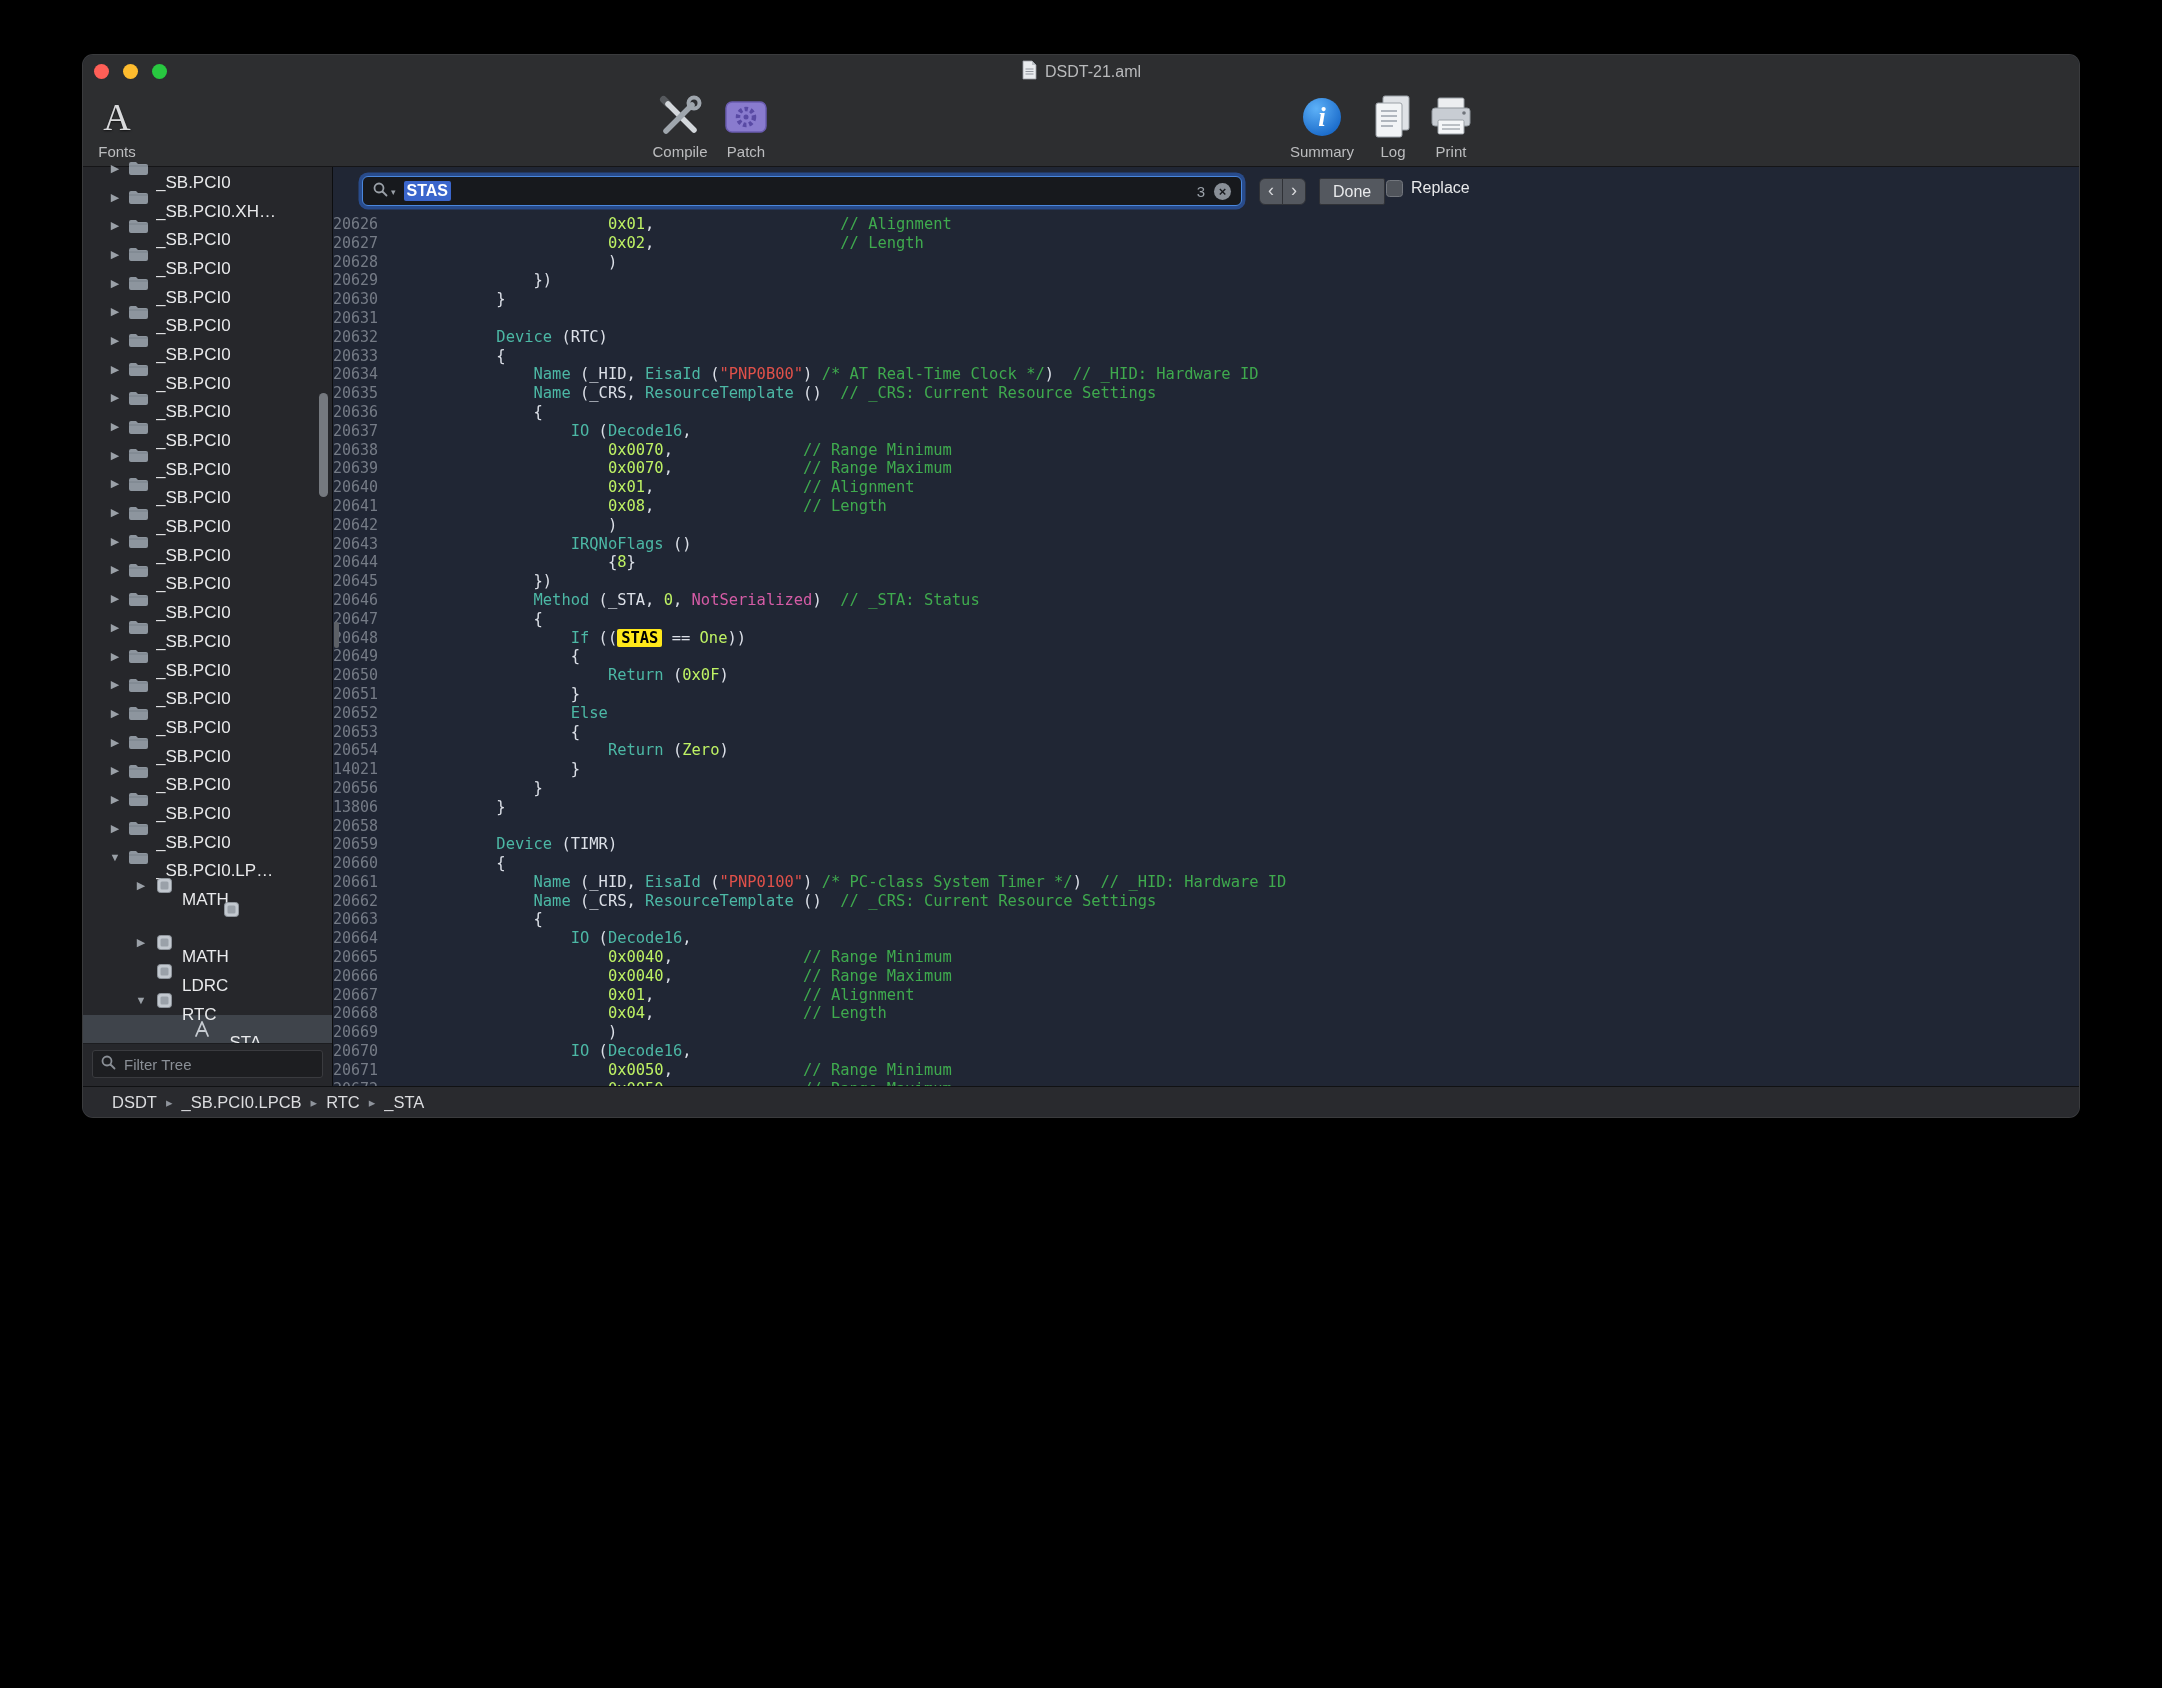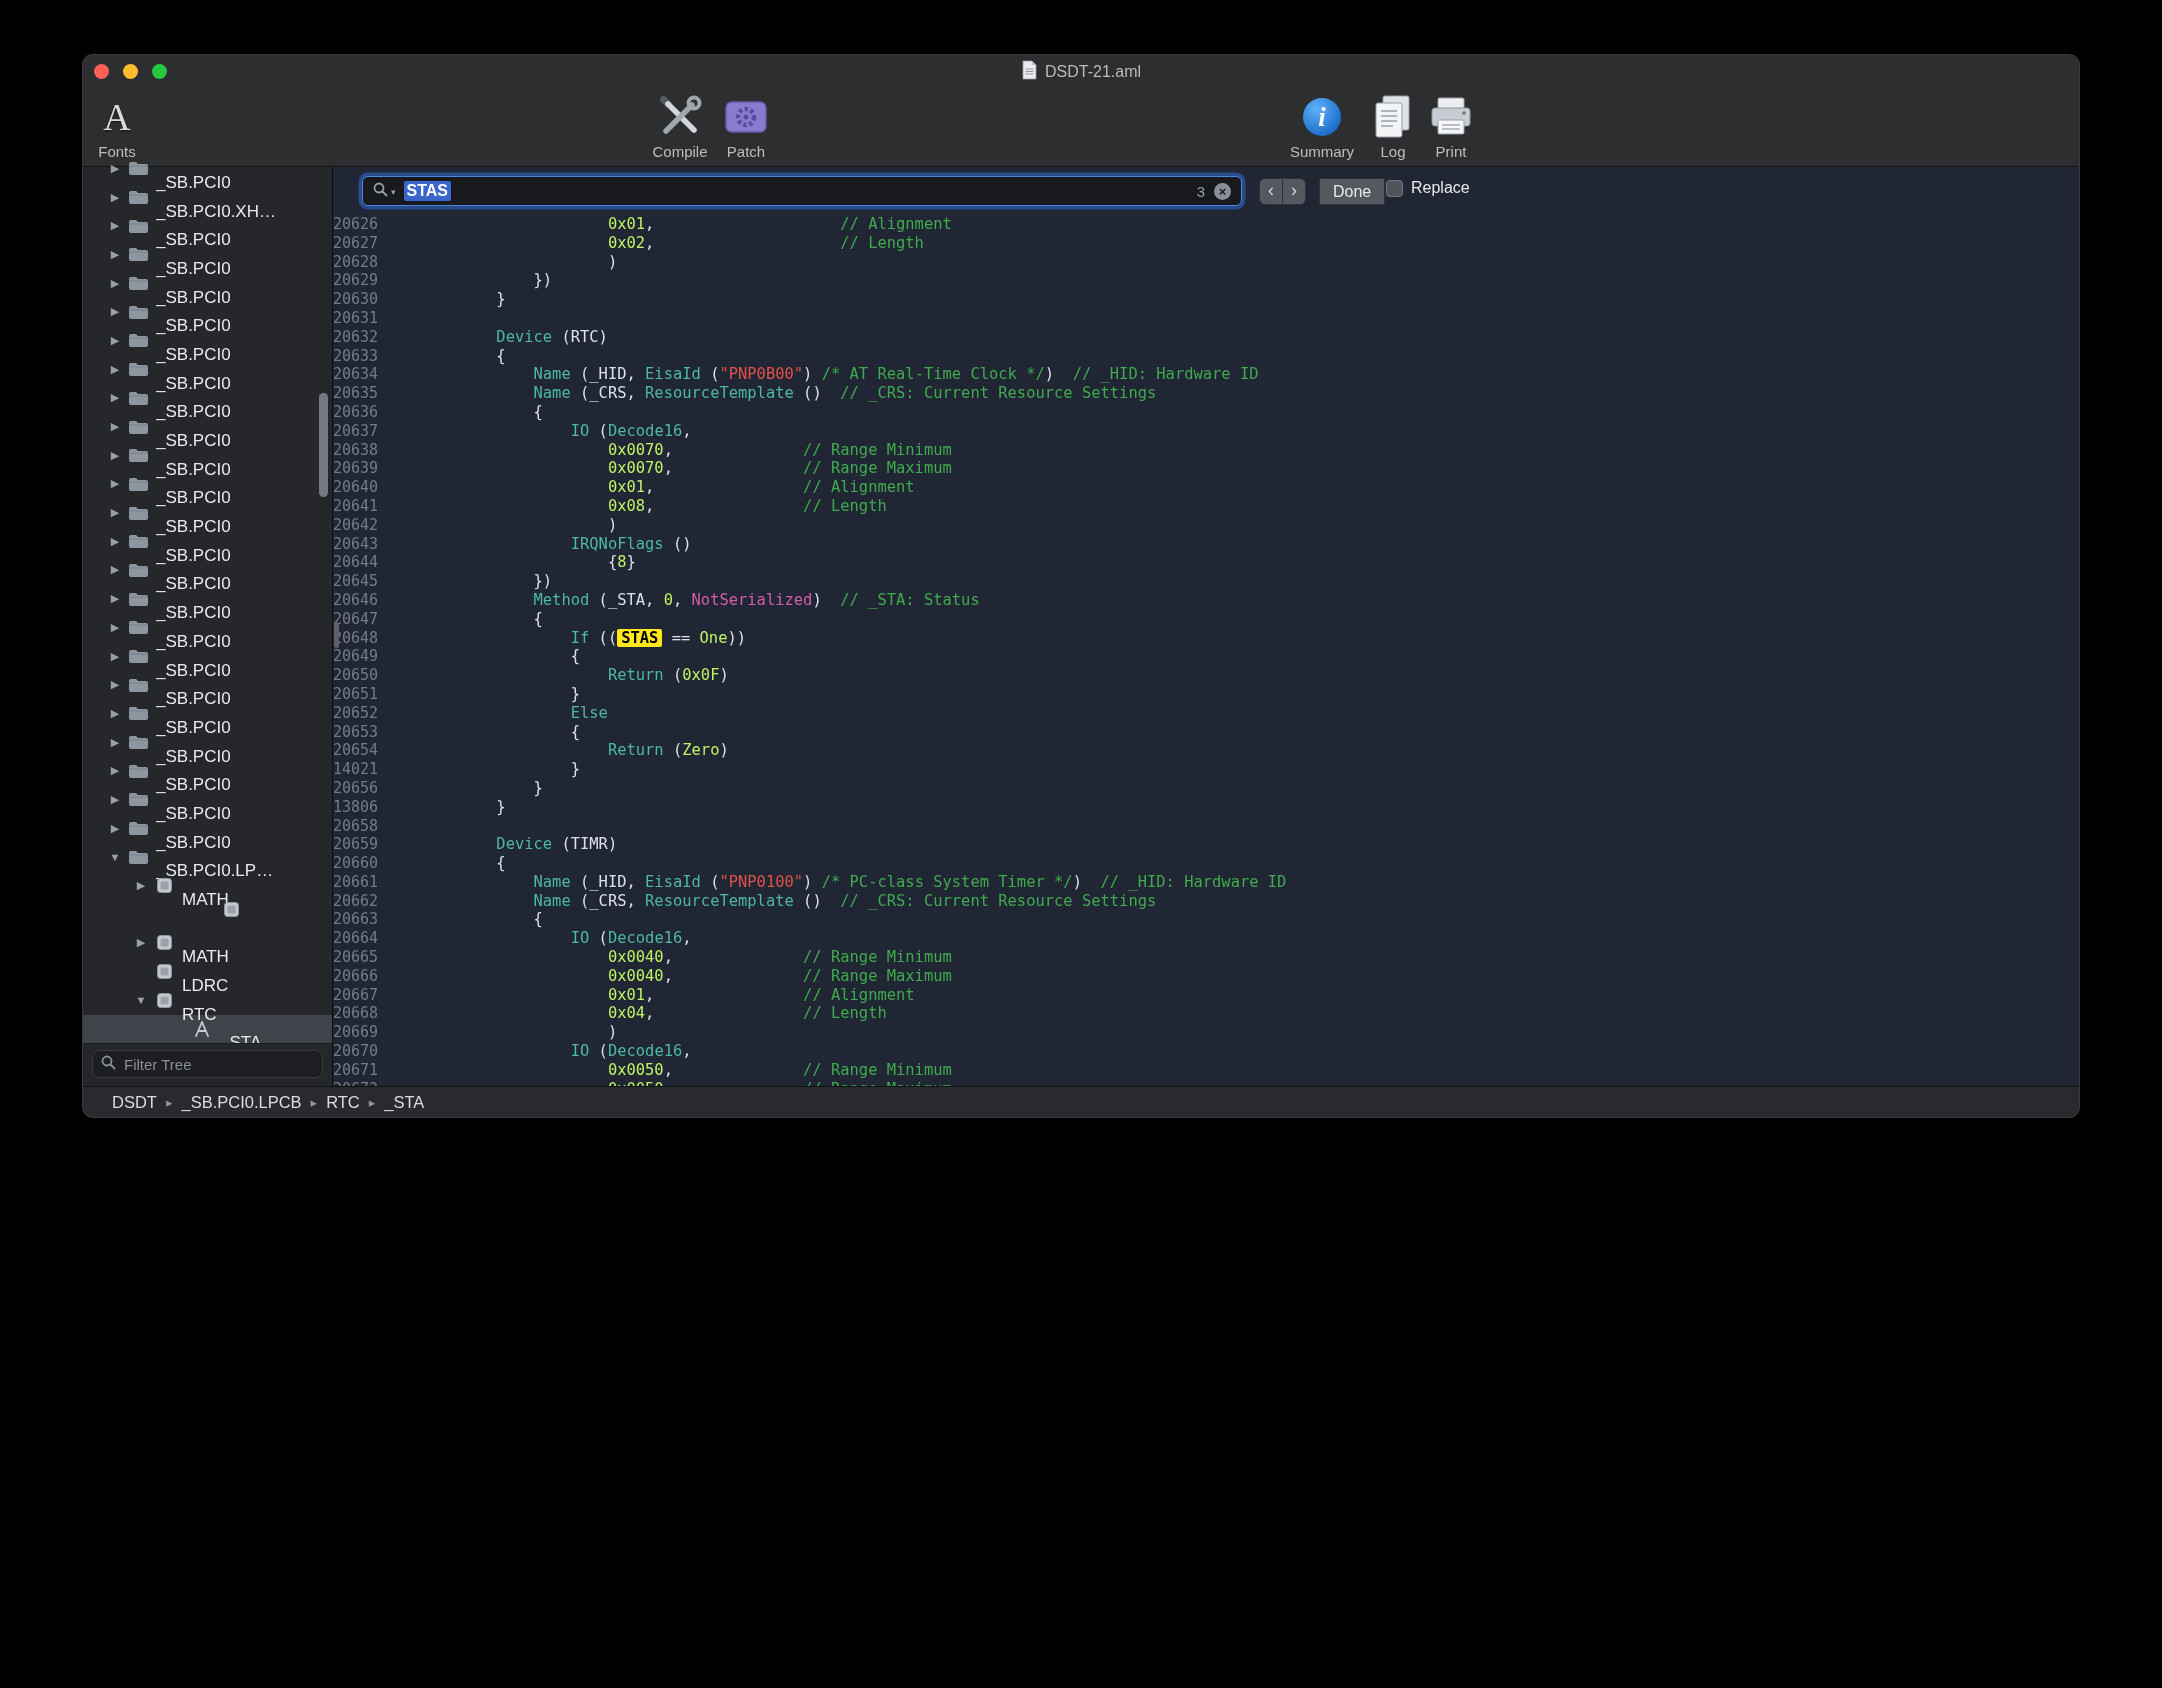--- a/index.html
+++ b/index.html
@@ -30,21 +30,21 @@
   
   .sidebar{flex:none;width:250px;background:#26272b;border-right:1px solid #0c0d0f;display:flex;flex-direction:column;position:relative;}
   .tree{flex:1;overflow:hidden;margin-top:-13px;}
   .tree-row{height:28.7px;display:flex;align-items:center;font-size:17px;color:#e9eaec;white-space:nowrap;}
   .tree-row.selected{background:#3f444b;}
   .disclosure{width:16px;flex:none;text-align:center;color:#9aa0a7;font-size:11px;}
   .t-icon{width:22px;height:20px;flex:none;margin:0 7px 0 4px;display:flex;align-items:center;justify-content:center;}
   .t-label{overflow:hidden;text-overflow:ellipsis;margin-top:29px;}
   .sidebar-scrollbar{position:absolute;right:4px;top:226px;width:9px;height:104px;border-radius:4.5px;background:#75797f;}
   .filter-wrap{flex:none;padding:6px 9px 8px;border-top:1px solid #1c1d20;}
-  .filter-field{height:28px;border-radius:8px;background:#1d1e21;border:1px solid #3a3b3f;display:flex;align-items:center;padding:8px 8px;gap:6px;}
+  .filter-field{height:28px;border-radius:3px;background:#1d1e21;border:1px solid #3a3b3f;display:flex;align-items:center;padding:8px 8px;gap:6px;}
   .filter-field input{flex:1;background:transparent;border:none;outline:none;color:#dddee1;font-size:15px;font-family:"Liberation Sans",sans-serif;min-width:0;}
   .filter-field input::placeholder{color:#8a8f96;}
 
   
   .main{flex:1;min-width:0;display:flex;flex-direction:column;background:#202634;position:relative;}
   .grip{position:absolute;left:1px;top:455px;width:5px;height:26px;border-radius:2.5px;background:#5d6167;z-index:4;}
 
   .findbar{flex:none;height:48px;position:relative;}
   .find-field{position:absolute;left:29px;top:9px;width:880px;height:30px;border-radius:6px;background:#17191d;
     border:1px solid #4a87dd;box-shadow:0 0 0 3.5px rgba(47,106,212,.55);display:flex;align-items:center;padding:0 10px;}

